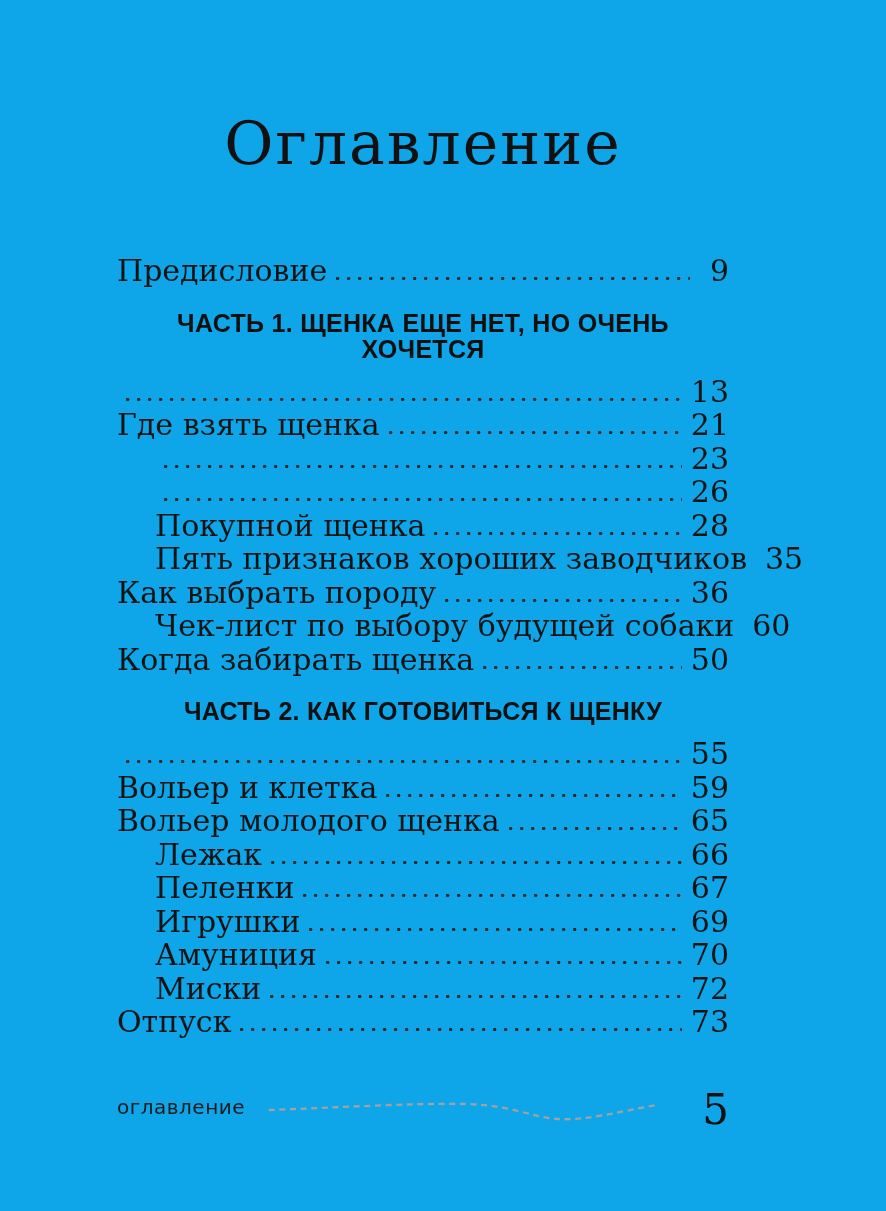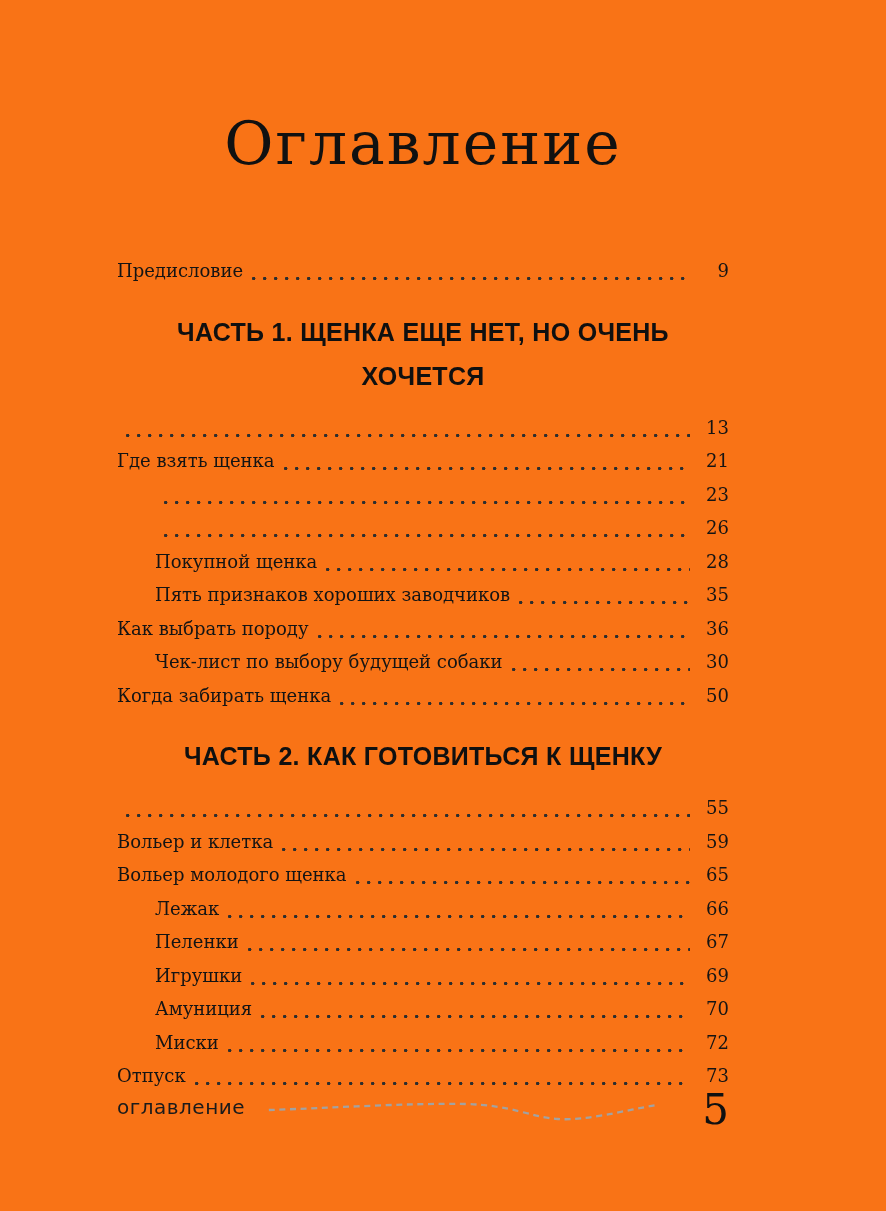--- a/index.html
+++ b/index.html
@@ -1,20 +1,20 @@
 <!DOCTYPE html>
 <html><head>
 <meta charset="utf-8">
 <style>
   html, body { margin: 0; padding: 0; background: #e9e9e9; }
   .page {
     position: relative;
     width: 886px;
     height: 1211px;
-    background: #f97316;
+    background: #0ea5e9;
     overflow: hidden;
     font-family: "DejaVu Serif", serif;
     color: #141414;
   }
   .content {
     position: absolute;
     left: 117px;
     top: 0;
     width: 612px;
   }
@@ -26,21 +26,21 @@
     line-height: 1;
     letter-spacing: 2px;
     text-align: center;
     color: #111111;
   }
   .toc { margin-top: 81px; }
   .row {
     display: flex;
     align-items: center;
     line-height: 33.5px;
-    font-size: 18px;
+    font-size: 30px;
     color: #141414;
   }
   .row.indent { padding-left: 38px; }
   .row .label { flex: 0 0 auto; white-space: nowrap; }
   .leader {
     flex: 1 1 auto;
     align-self: flex-end;
     height: 3.4px;
     margin: 0 9px 7px 9px;
     background-image: radial-gradient(circle at 1.7px 1.7px, #2e2e2e 1.55px, rgba(0,0,0,0) 2px);
@@ -50,21 +50,21 @@
   .pagenum {
     flex: 0 0 auto;
     min-width: 30px;
     text-align: right;
     white-space: nowrap;
   }
   .section {
     font-family: "Liberation Sans", sans-serif;
     font-weight: 700;
     font-size: 25px;
-    line-height: 44px;
+    line-height: 26px;
     letter-spacing: 0.3px;
     text-align: center;
     margin: 22px 0 13px 0;
     color: #101010;
   }
   .footer {
     position: absolute;
     left: 117px;
     top: 1086px;
     width: 612px;
@@ -134,21 +134,21 @@
     <span class="pagenum">35</span>
   </div>
         <div class="row">
     <span class="label">Как выбрать породу</span>
     <span class="leader"></span>
     <span class="pagenum">36</span>
   </div>
         <div class="row indent">
     <span class="label">Чек-лист по выбору будущей собаки</span>
     <span class="leader"></span>
-    <span class="pagenum">30</span>
+    <span class="pagenum">60</span>
   </div>
         <div class="row">
     <span class="label">Когда забирать щенка</span>
     <span class="leader"></span>
     <span class="pagenum">50</span>
   </div>
         <div class="section">ЧАСТЬ 2. КАК ГОТОВИТЬСЯ К ЩЕНКУ</div>
         <div class="row">
     <span class="leader"></span>
     <span class="pagenum">55</span>

